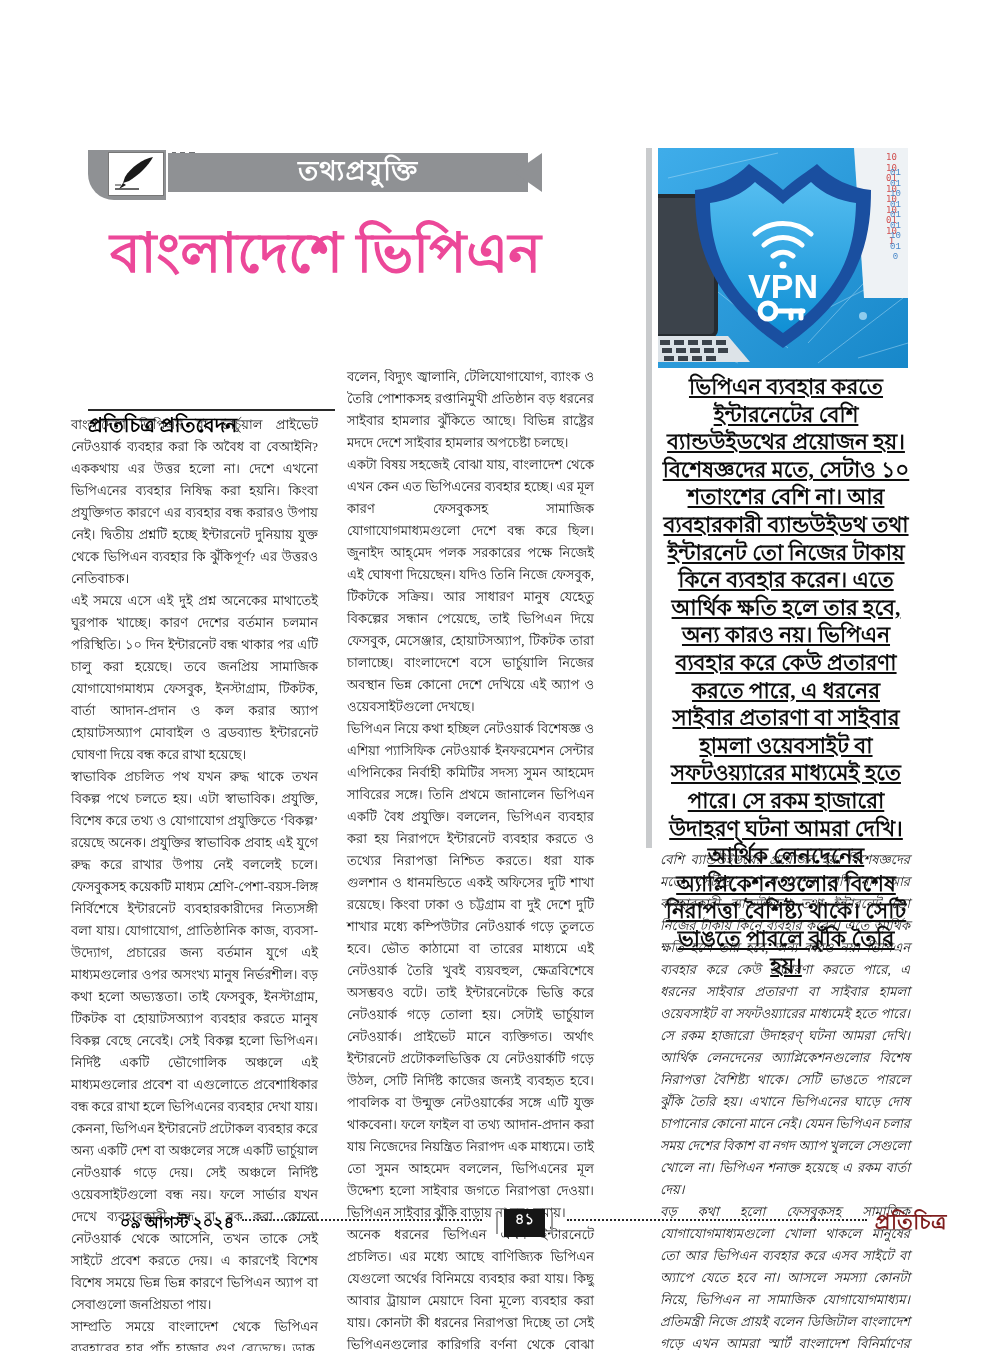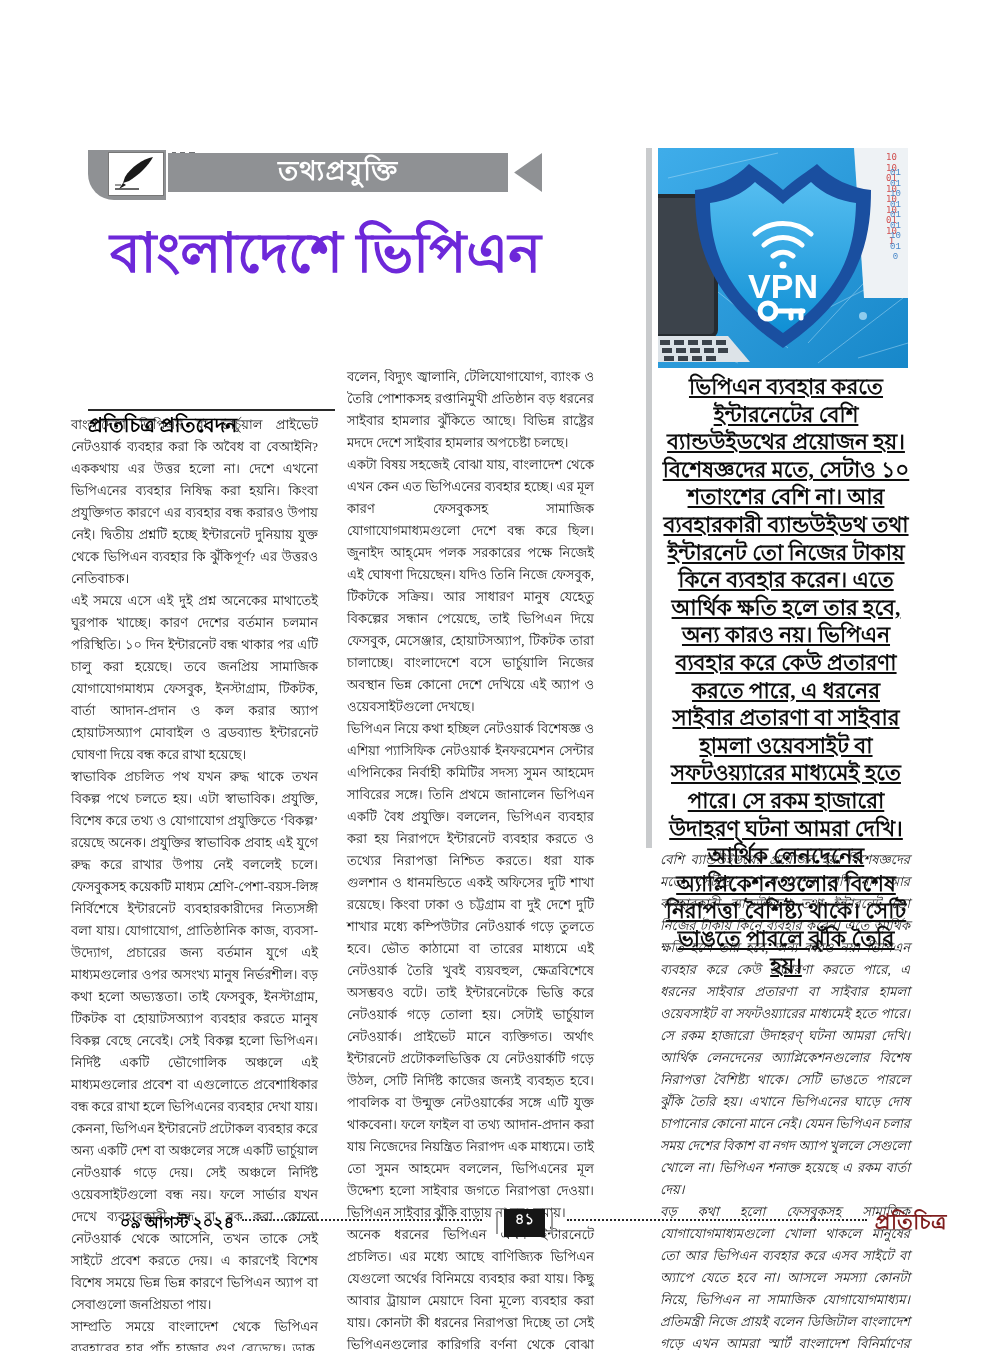--- a/index.html
+++ b/index.html
@@ -8,29 +8,29 @@
     font-family:"Liberation Serif","DejaVu Sans",sans-serif;color:#111;
   }
   
   .kicker-block{position:absolute;left:88px;top:150px;width:78px;height:50px;}
   .kicker-frame{position:absolute;left:0;top:0;width:78px;height:50px;background:#8f9194;border-radius:0 0 0 26px;}
   .kicker-paper{position:absolute;left:20px;top:2px;width:54px;height:42px;background:#ffffff;border:1px solid #777;}
   .hbars{position:absolute;left:172px;top:152px;display:flex;gap:4px;}
   .hbar{background:#6f7174;}
   .ribbon{
     position:absolute;left:168px;top:153px;width:340px;height:39px;background:#8f9194;
-    display:flex;align-items:center;justify-content:center;
+    display:flex;align-items:center;justify-content:center;padding-left:20px;
   }
   .ribbon-tail{
     position:absolute;left:508px;top:153px;width:34px;height:39px;background:#8f9194;
     clip-path:polygon(100% 0,18% 50%,100% 100%);
   }
   .kicker-text{color:#ffffff;font-size:27px;font-weight:bold;letter-spacing:1px;}
   
-  .headline{position:absolute;left:88px;top:222px;width:475px;text-align:center;font-weight:bold;color:#6d28d9;line-height:1.18;font-size:55px;}
+  .headline{position:absolute;left:88px;top:222px;width:475px;text-align:center;font-weight:bold;color:#ec4899;line-height:1.18;font-size:55px;}
   
   .byline{position:absolute;left:88px;top:378px;width:247px;font-size:20px;font-weight:bold;color:#000;margin-top:32px;}
   .byline-rule{position:absolute;left:88px;top:409px;width:247px;height:2px;background:#2a2a2a;}
   
   .bodycol{position:absolute;font-size:13px;line-height:22px;text-align:justify;color:#151515;}
   .bodycol p{margin:0;}
   #col1{left:71px;top:414px;width:247px;height:800px;}
   #col2{left:347px;top:366px;width:247px;height:848px;}
   #col3-body{left:660px;top:849px;width:250px;height:330px;font-style:italic;}
   

